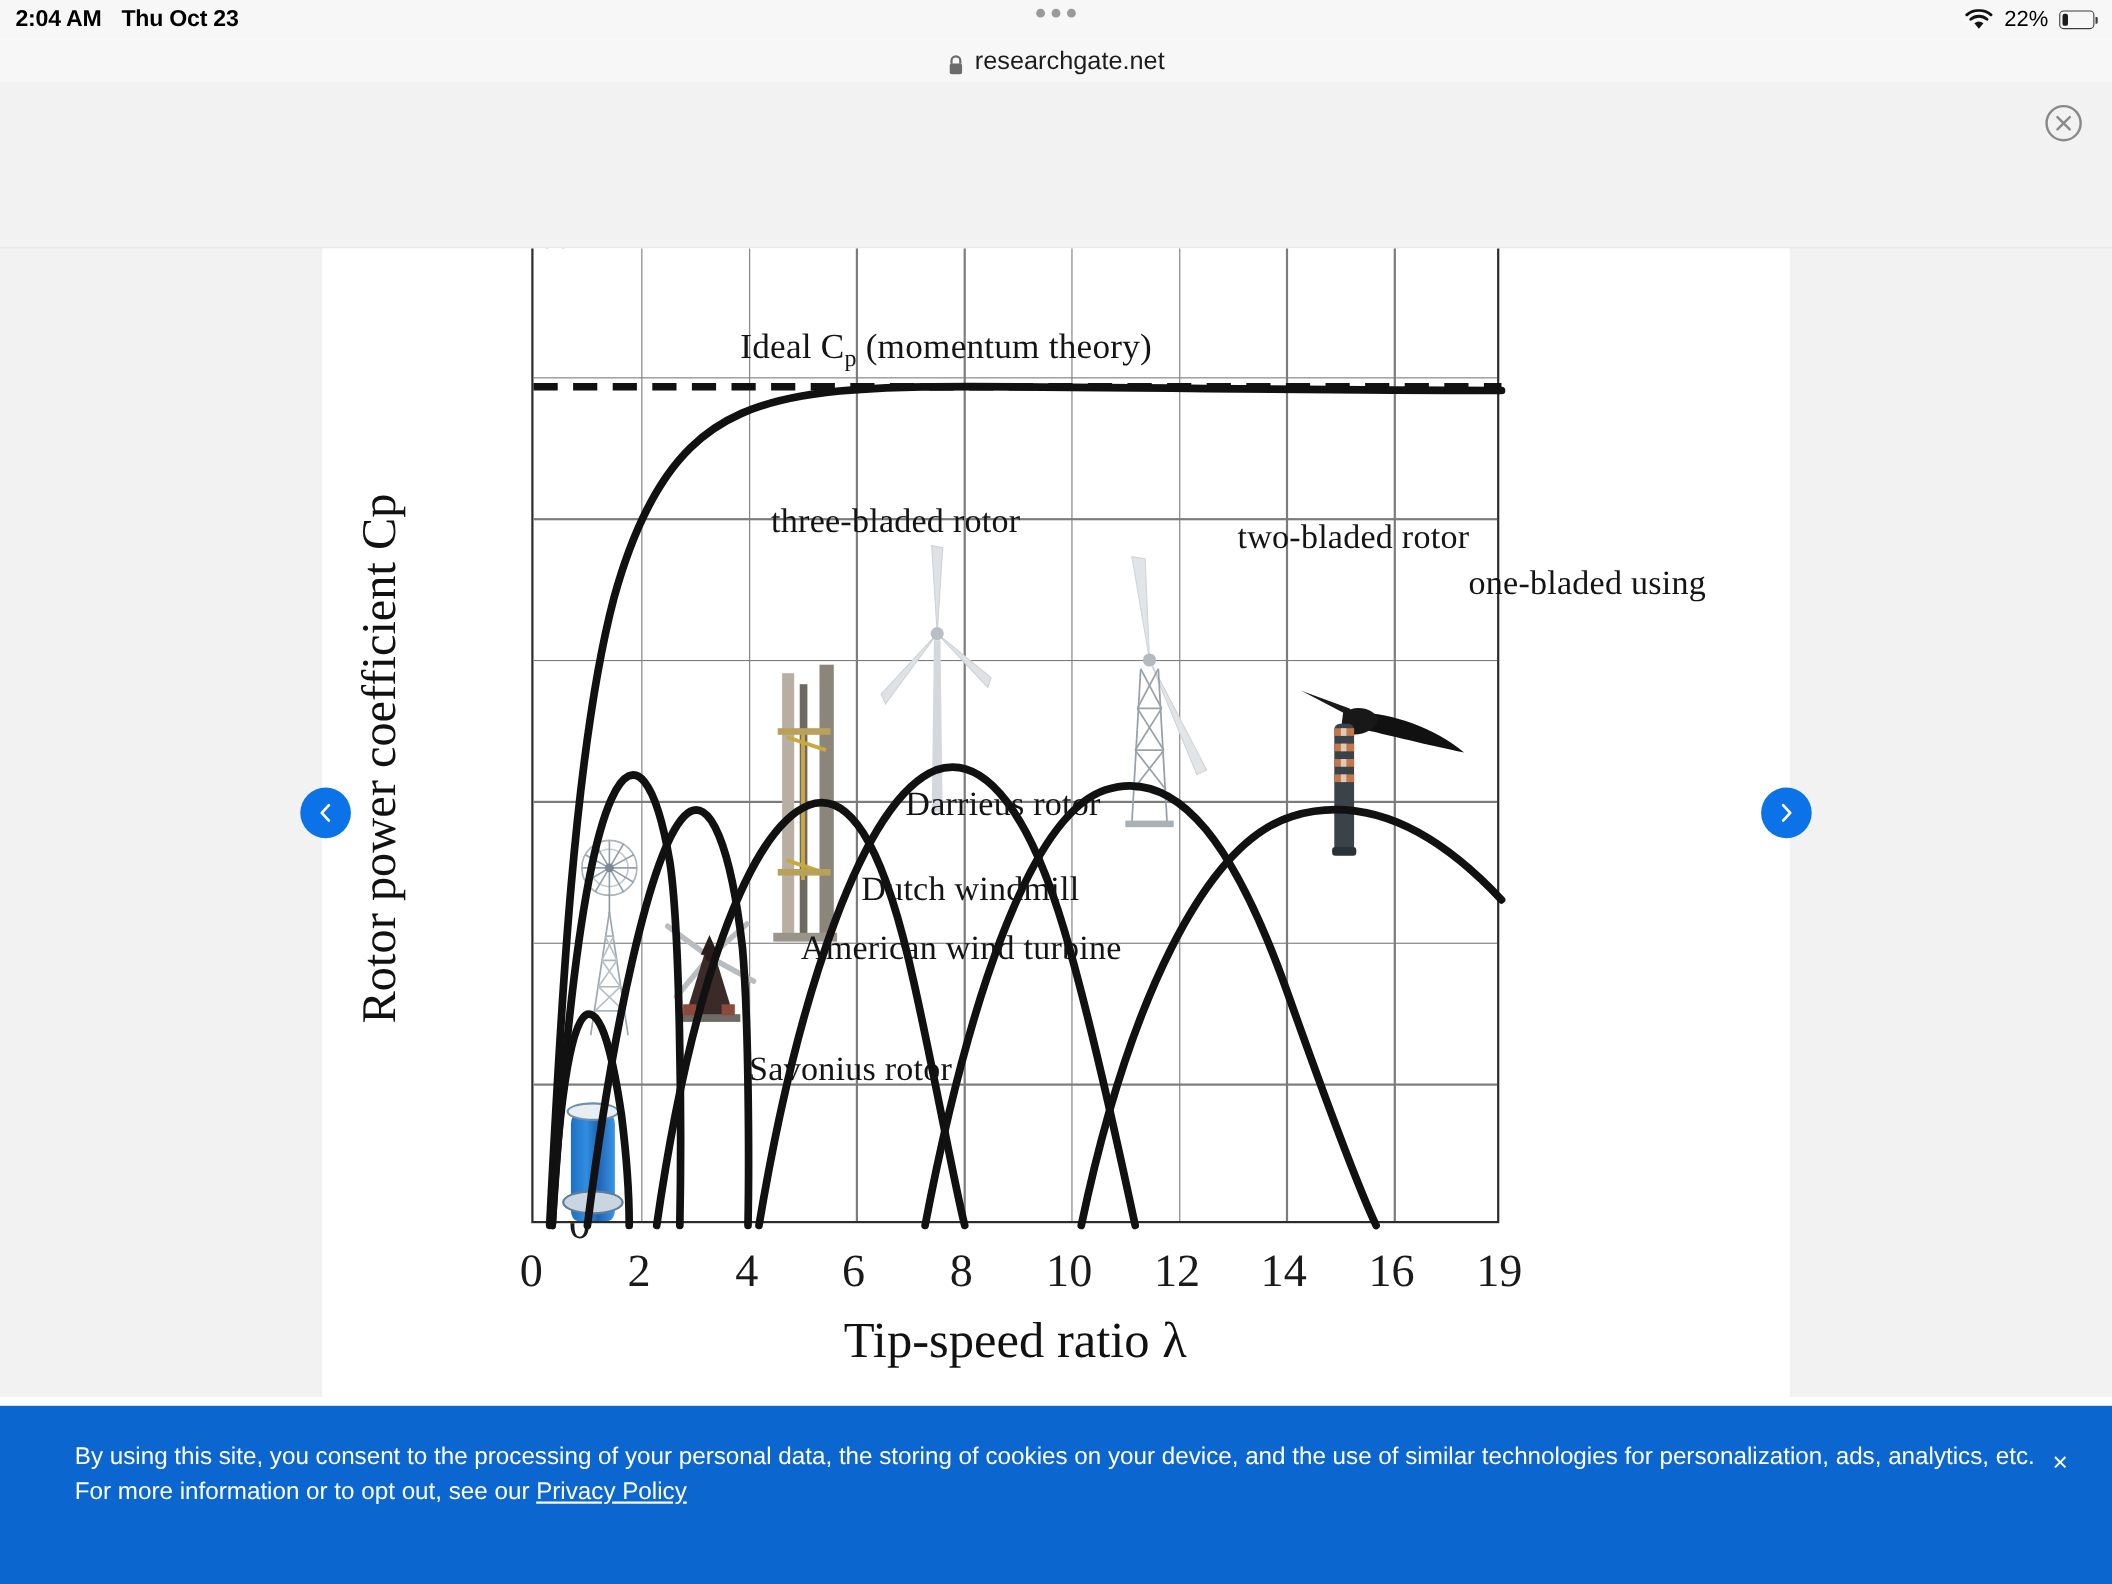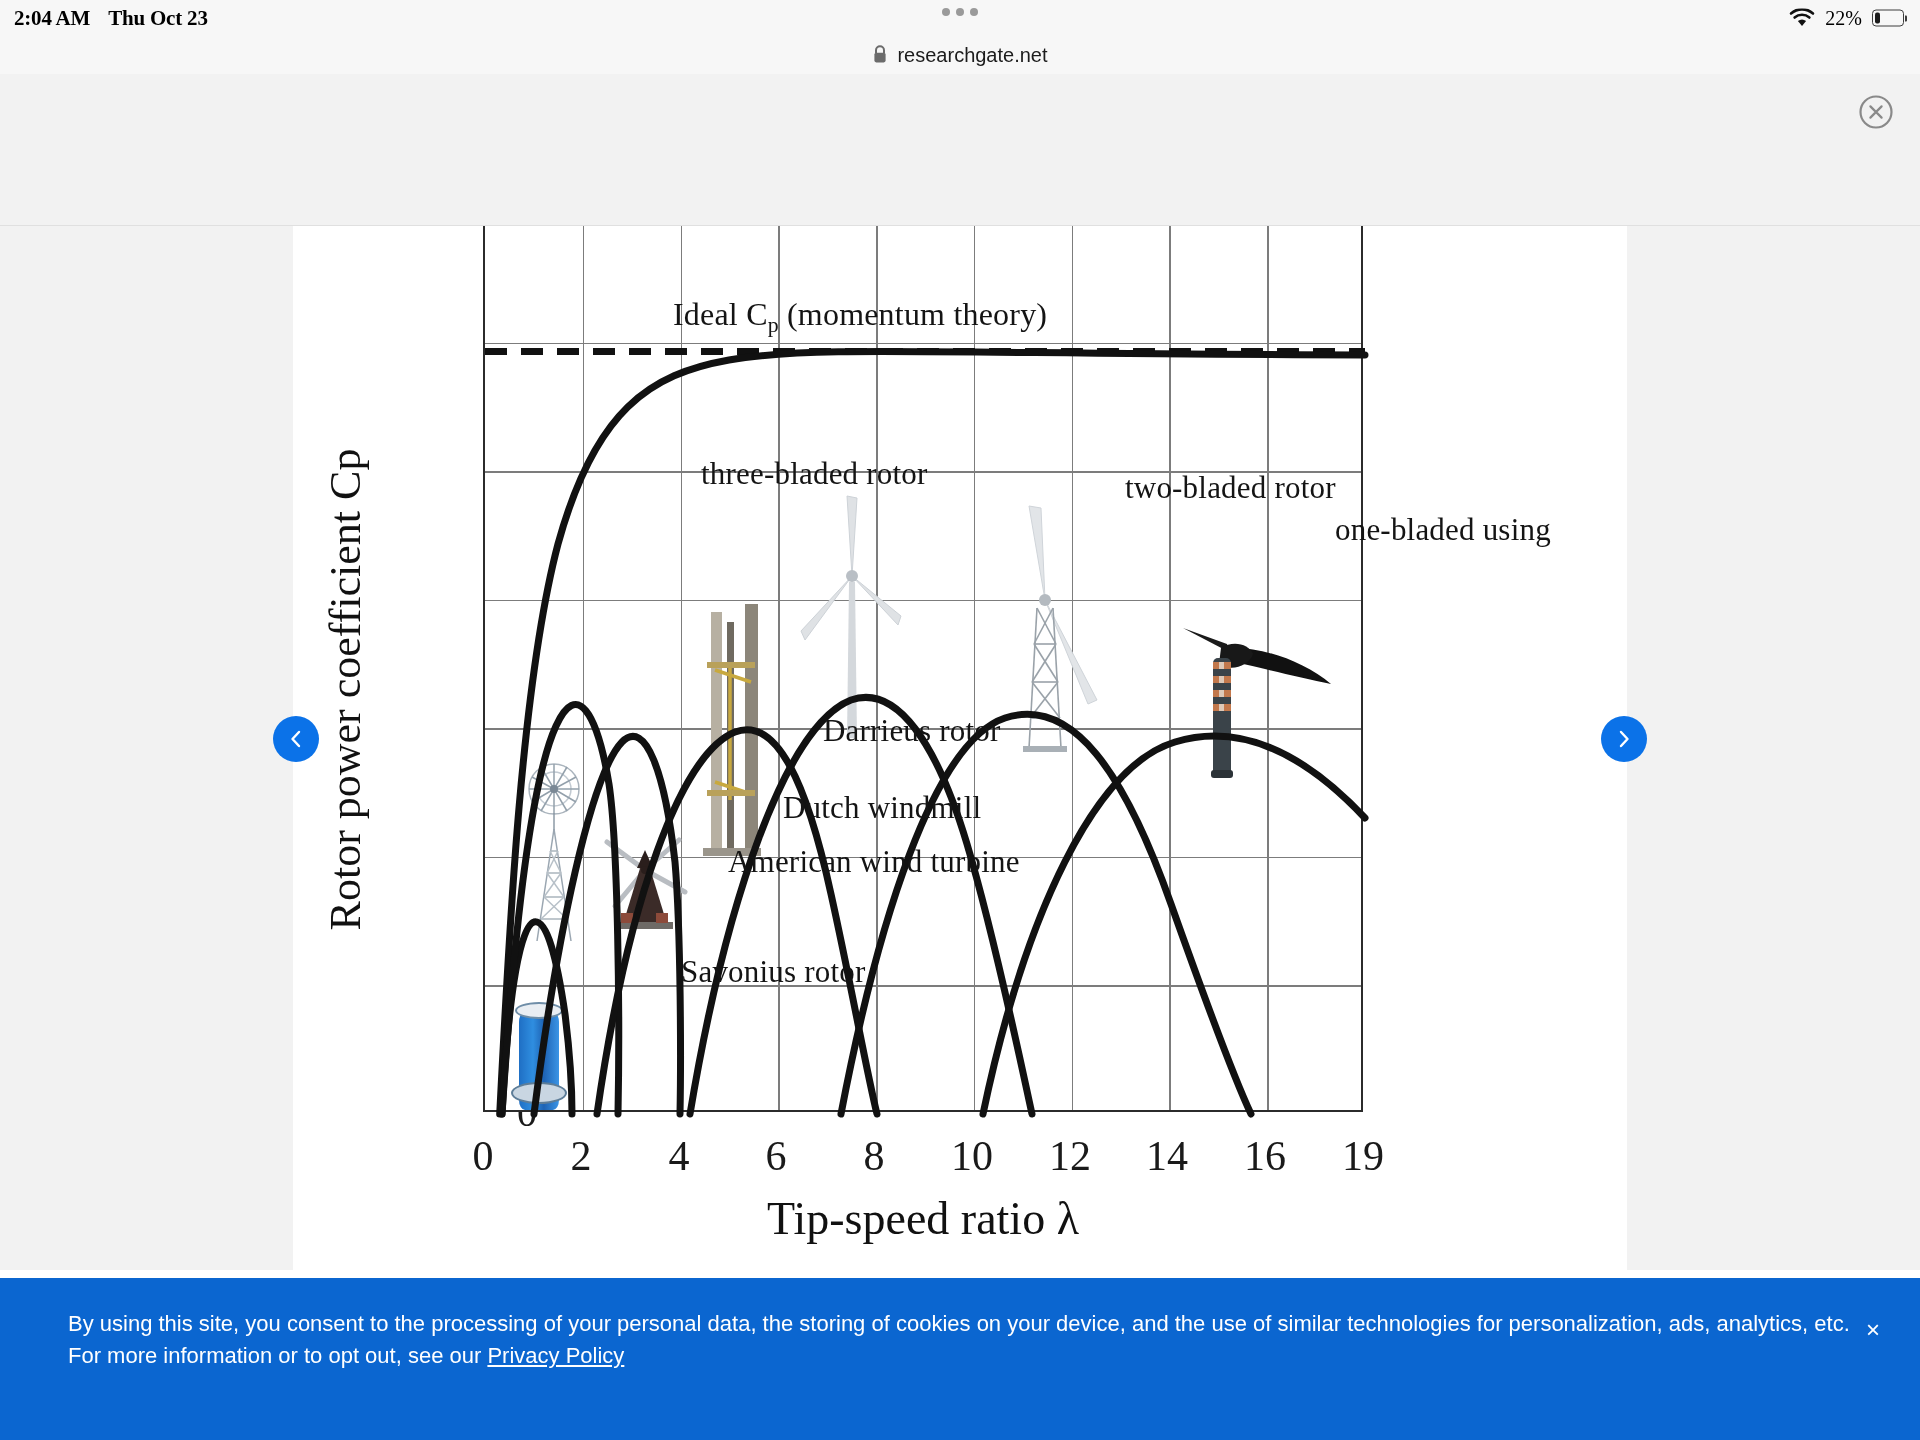--- a/index.html
+++ b/index.html
@@ -7,21 +7,21 @@
     width: 1920px; height: 1440px;
     font-family: "Liberation Sans", sans-serif;
     background: #ffffff;
     overflow: hidden;
   }
 
   
   .statusbar {
     position: absolute; top: 0; left: 0; width: 1920px; height: 36px;
     background: #f7f7f7;
-    display: flex; align-items: center; font-family: Liberation Serif, serif;
+    display: flex; align-items: center;
   }
   .sb-left {
     position: absolute; left: 14px; top: 50%; transform: translateY(-50%);
     display: flex; align-items: baseline; gap: 18px;
     font-size: 21px; font-weight: 600; color: #000;
     letter-spacing: -0.2px;
   }
   .sb-center {
     position: absolute; left: 50%; top: 8px; transform: translateX(-50%);
     display: flex; gap: 6px;
@@ -44,22 +44,22 @@
   }
   .battery-fill { height: 100%; background: #1c1c1c; border-radius: 2px; }
 
   
   .urlbar {
     position: absolute; top: 36px; left: 0; width: 1920px; height: 38px;
     background: #f7f7f7;
     display: flex; align-items: center; justify-content: center;
   }
   .url-inner {
-    display: flex; align-items: flex-start; gap: 9px;
-    font-size: 20px; color: #1c1c1c;
+    display: flex; align-items: flex-end; gap: 9px;
+    font-size: 23px; color: #1c1c1c;
   }
   .lock-icon svg { display: block; }
 
   
   .viewer-bar {
     position: absolute; top: 74px; left: 0; width: 1920px; height: 152px;
     background: #f2f2f2;
     border-bottom: 1px solid #e0e0e0;
   }
   .close-btn {

